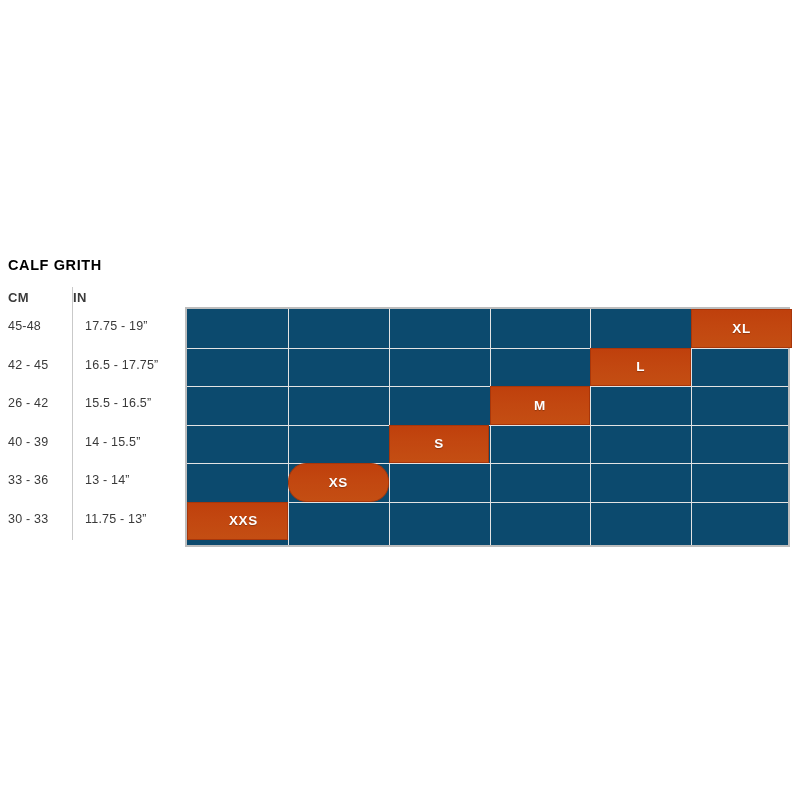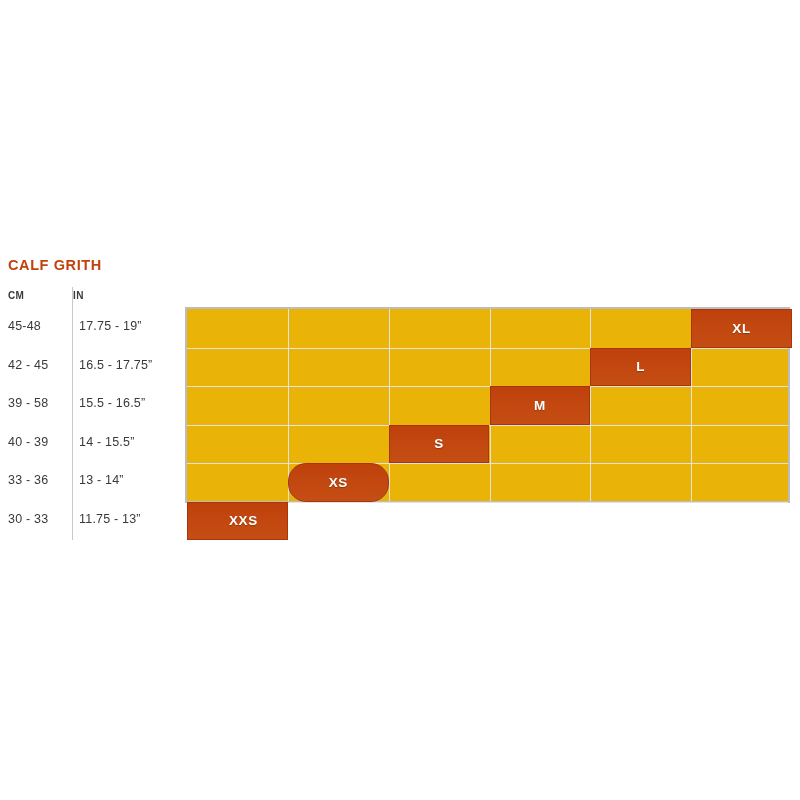--- a/index.html
+++ b/index.html
@@ -22,29 +22,29 @@
   }
 
   
   .chart-title {
     position: absolute;
     left: 8px;
     top: 257px;
     font-size: 14.5px;
     font-weight: bold;
     letter-spacing: 0.6px;
-    color: #c2410c;
+    color: #000000;
     white-space: nowrap;
   }
 
   
   .unit-header {
     position: absolute;
     top: 290px;
-    font-size: 10px;
+    font-size: 13px;
     font-weight: bold;
     letter-spacing: 0.4px;
     color: #3a3a3a;
     white-space: nowrap;
   }
   .unit-header.cm { left: 8px; }
   .unit-header.in { left: 73px; }
 
   
   .unit-divider {
@@ -68,34 +68,34 @@
     color: #3a3a3a;
     white-space: nowrap;
   }
   .measure-cm {
     position: absolute;
     left: 8px;
     letter-spacing: 0.2px;
   }
   .measure-in {
     position: absolute;
-    left: 79px;
+    left: 85px;
     letter-spacing: 0.2px;
   }
 
   
   #size-grid {
     position: absolute;
     left: 185px;
     top: 307px;
     width: 605px;
-    height: 196px;
+    height: 240px;
     border: 2px solid #bdbdbd;
     box-sizing: border-box;
-    background: #eab308;
+    background: #0c4a6e;
     text-align: center;
   }
   .grid-inner {
     position: relative;
     width: 100%;
     height: 100%;
   }
   .grid-line-h {
     position: absolute;
     left: 0;
@@ -143,21 +143,21 @@
   <div id="measure-rows">
       <div class="measure-row" style="top: 307px; padding-left: 24px;">
         <span class="measure-cm">45-48</span>
         <span class="measure-in">17.75 - 19”</span>
       </div>
       <div class="measure-row" style="top: 345.5px;">
         <span class="measure-cm">42 - 45</span>
         <span class="measure-in">16.5 - 17.75”</span>
       </div>
       <div class="measure-row" style="top: 384px;">
-        <span class="measure-cm">39 - 58</span>
+        <span class="measure-cm">26 - 42</span>
         <span class="measure-in">15.5 - 16.5”</span>
       </div>
       <div class="measure-row" style="top: 422.5px;">
         <span class="measure-cm">40 - 39</span>
         <span class="measure-in">14 - 15.5”</span>
       </div>
       <div class="measure-row" style="top: 461px;">
         <span class="measure-cm">33 - 36</span>
         <span class="measure-in">13 - 14”</span>
       </div>

